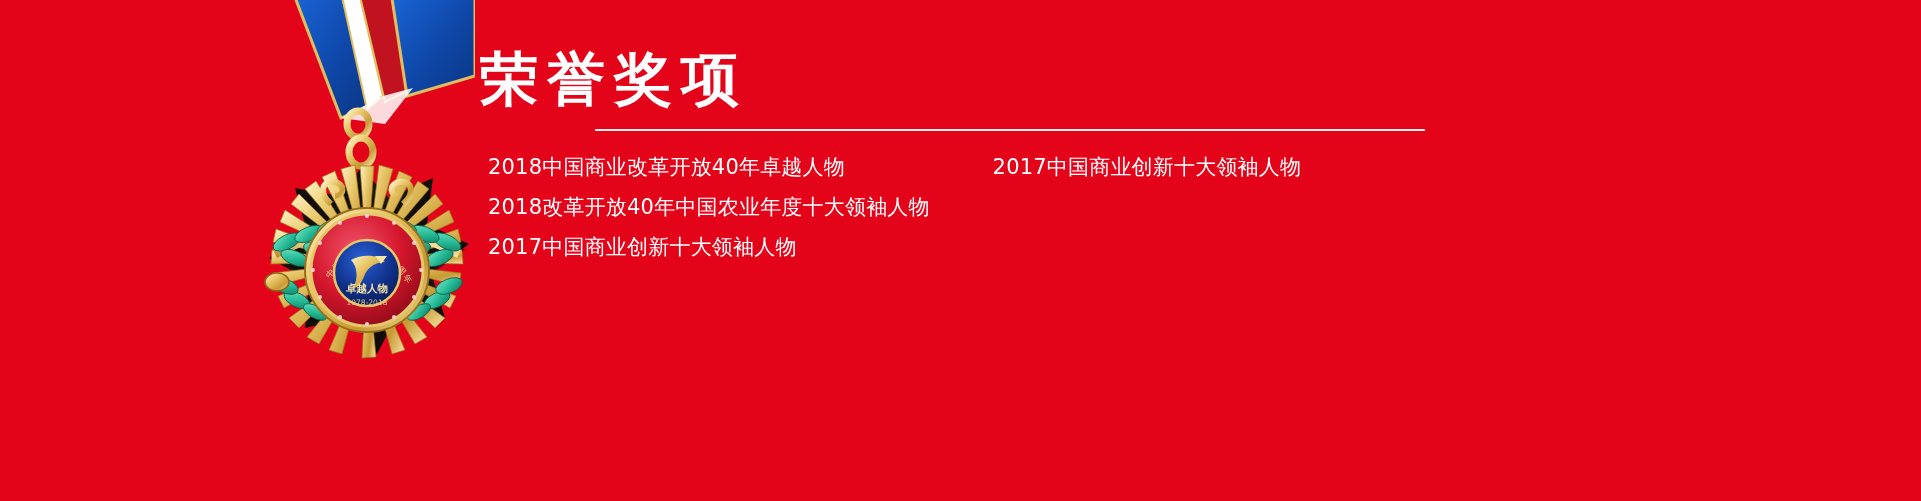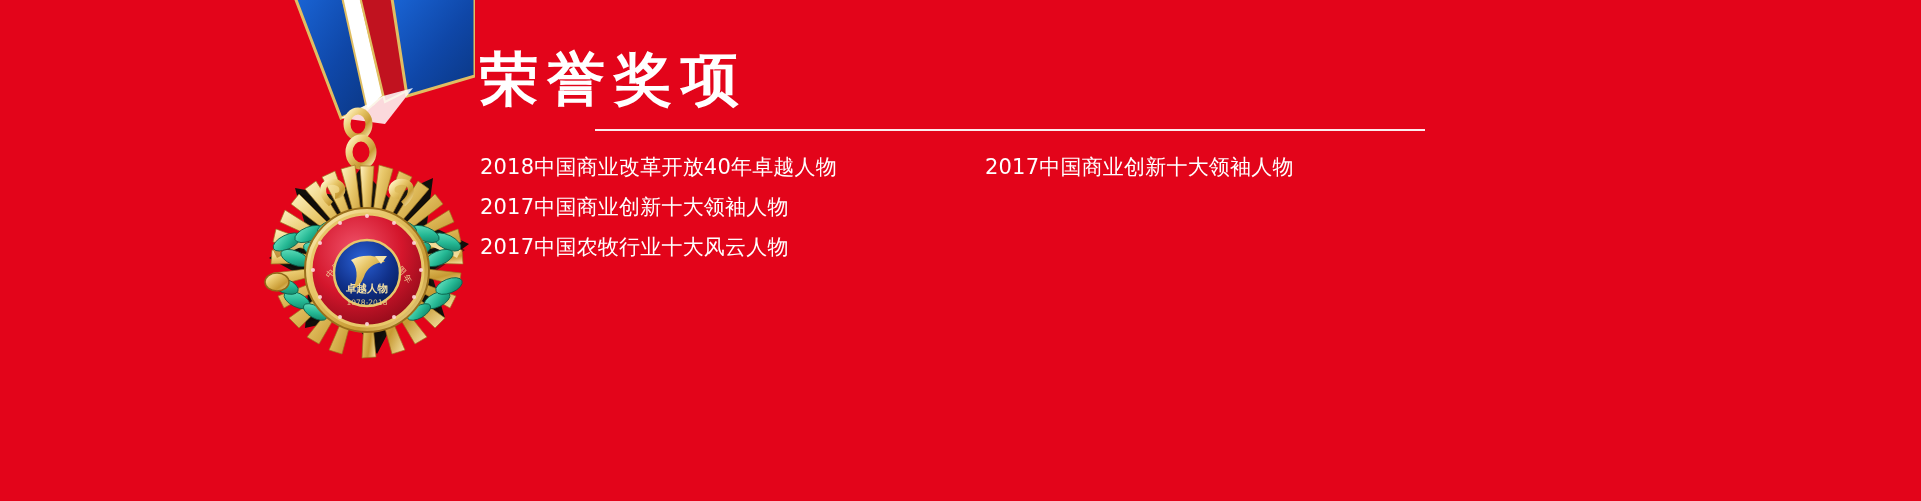--- a/index.html
+++ b/index.html
@@ -44,21 +44,21 @@
     width:830px;
     height:2px;
     background:#ffffff;
     opacity:.92;
   }
   #award-columns {
     margin-top:16px;
     display:flex;
     gap:0px;
   }
-  .award-col { width:505px; }
+  .award-col { width:505px;margin-left:8px; }
   .award-col.right { width:455px; }
   .award-item {
     color:#ffffff;
     font-size:21px;
     line-height:40px;
     white-space:nowrap;
     font-family:"DejaVu Sans","Liberation Sans",sans-serif;
     letter-spacing:.2px;
   }
 </style>
@@ -235,22 +235,22 @@
   <div id="content">
 
     <h1 id="page-title">荣誉奖项</h1>
 
     <div id="title-rule"></div>
 
     <div id="award-columns">
 
       <div class="award-col left">
         <div class="award-item">2018中国商业改革开放40年卓越人物</div>
+        <div class="award-item">2018改革开放40年中国农业年度十大领袖人物</div>
         <div class="award-item">2017中国商业创新十大领袖人物</div>
-        <div class="award-item">2017中国农牧行业十大风云人物</div>
       </div>
 
       <div class="award-col right">
         <div class="award-item">2017中国商业创新十大领袖人物</div>
       </div>
 
     </div>
   </div>
 
 </div>

